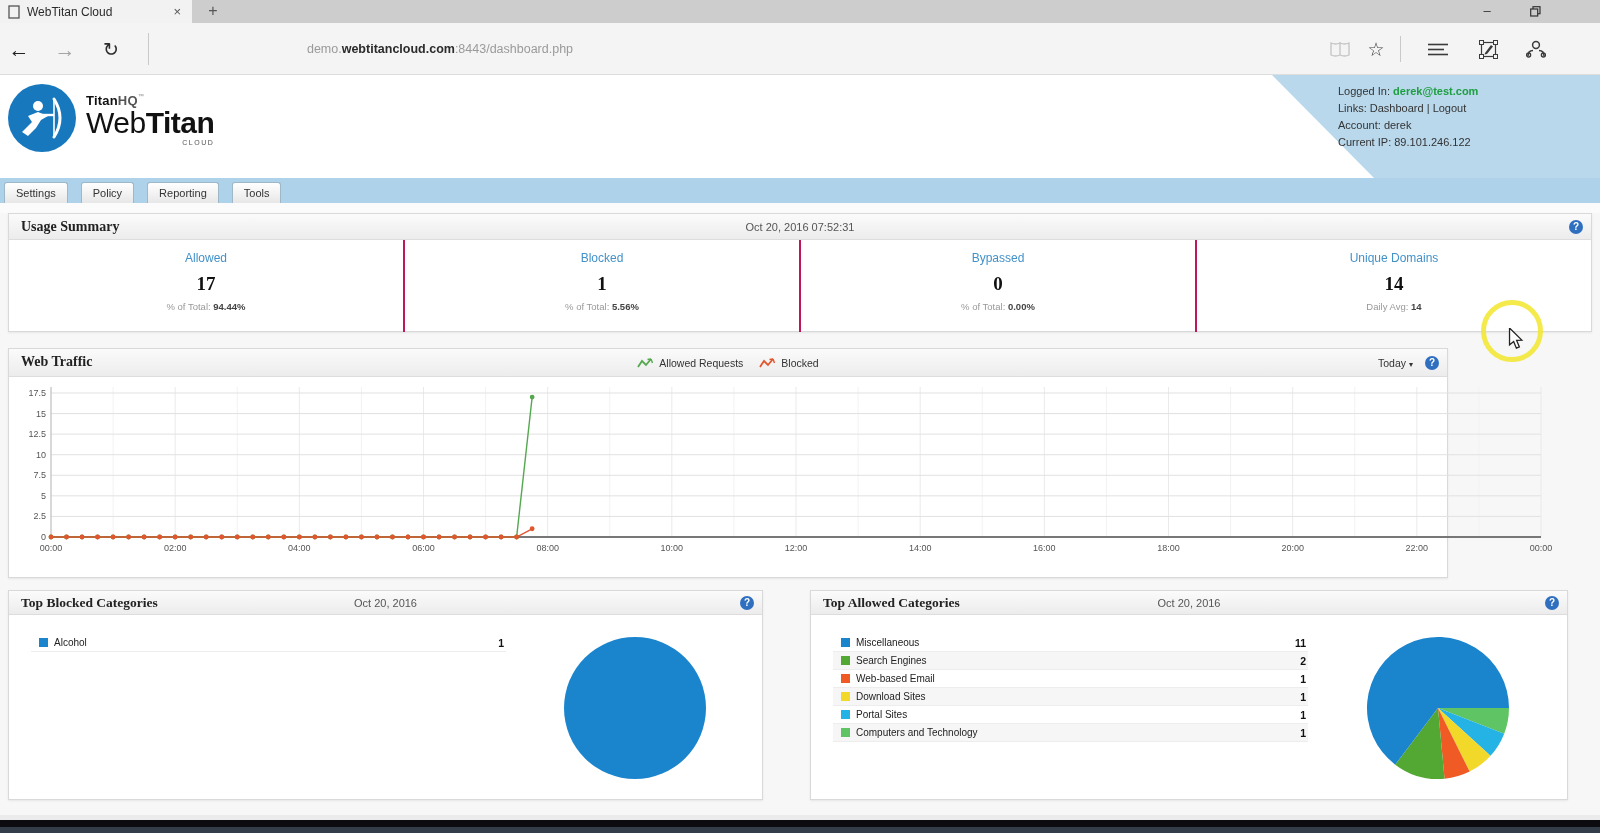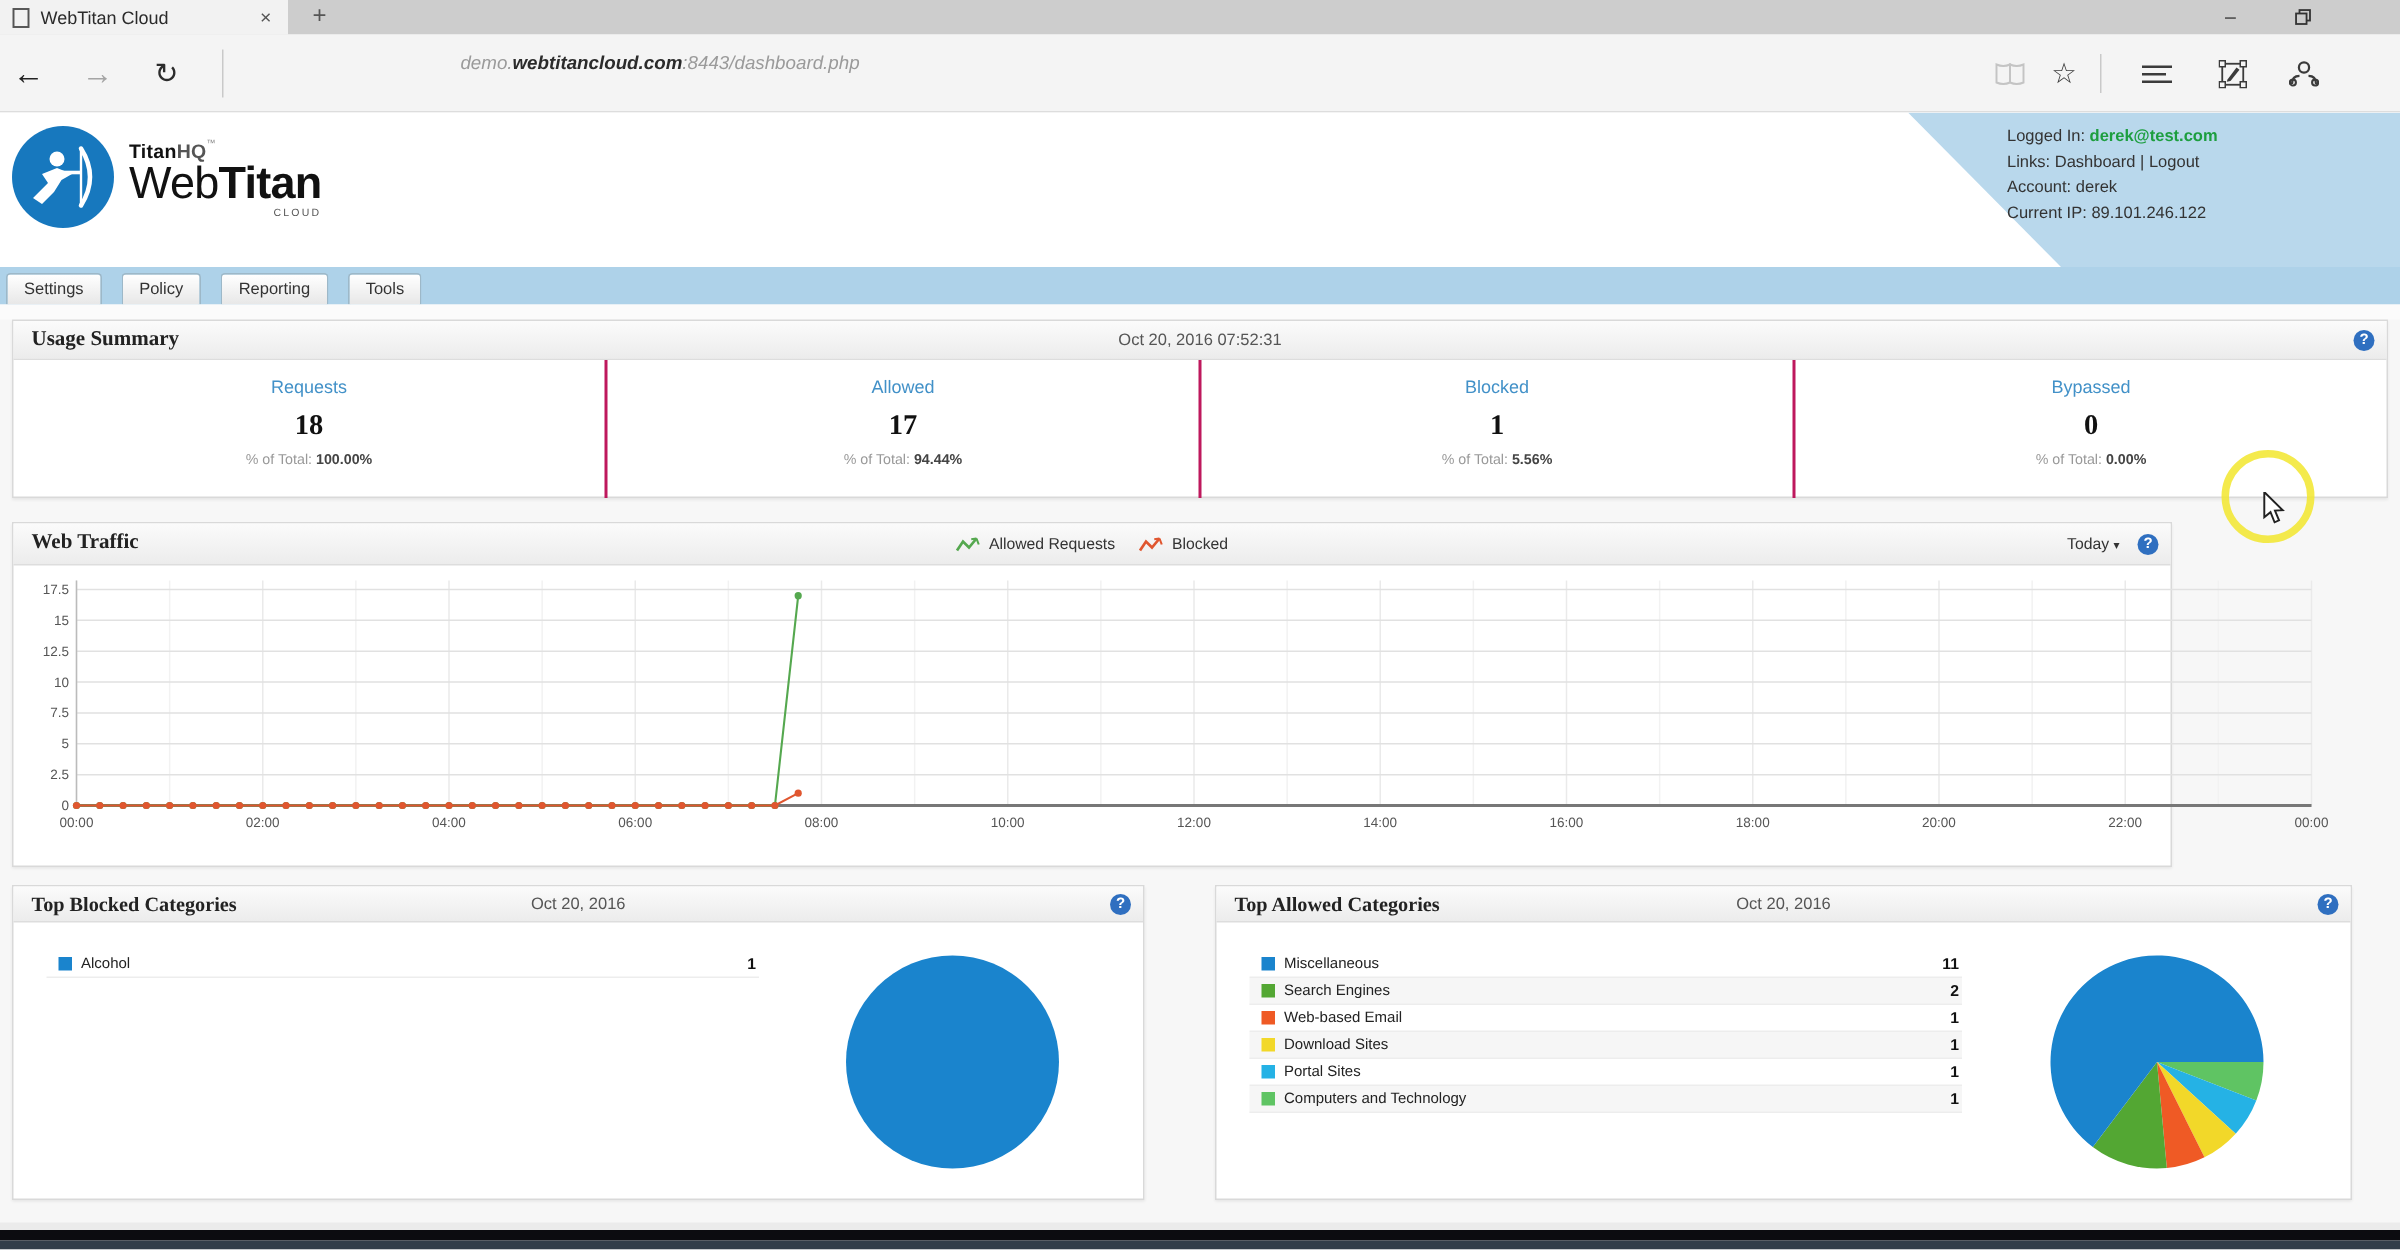--- a/index.html
+++ b/index.html
@@ -16,21 +16,21 @@
   .newtab { position:absolute; left:200px; top:0; width:26px; height:23px; color:#555;
     font-size:16px; text-align:center; line-height:22px; }
   .winbtn { position:absolute; top:0; width:46px; height:23px; text-align:center; line-height:21px;
     color:#333; font-size:13px; }
   .toolbar { position:absolute; left:0; top:23px; width:1600px; height:52px; background:#f4f4f4;
     border-bottom:1px solid #ddd; }
   .navicon { position:absolute; top:12px; width:30px; height:30px; font-size:21px; line-height:30px;
     text-align:center; color:#2b2b2b; }
   .tdivider { position:absolute; width:1px; background:#c9c9c9; }
   .urlbox { position:absolute; left:230px; top:12px; width:420px; height:28px; display:flex;
-    align-items:flex-start; justify-content:center; font-size:12.5px; white-space:nowrap;font-style:italic; }
+    align-items:center; justify-content:center; font-size:12.5px; white-space:nowrap; }
   .url-gray { color:#9a9a9a; } .url-bold { color:#2b2b2b; font-weight:bold; }
   .ticon { position:absolute; top:13px; width:28px; height:26px; display:flex; align-items:center; justify-content:center; }
 
   
   .siteheader { position:absolute; left:0; top:75px; width:1600px; height:103px; background:#ffffff; }
   .logo-circle { position:absolute; left:8px; top:9px; width:68px; height:68px; border-radius:50%;
     background:#1778be; }
   .brand { position:absolute; left:86px; top:18px; }
   .brand-top { font-size:13px; color:#222; letter-spacing:0.2px; }
   .brand-top b { color:#111; } .brand-top .hq { color:#555; font-weight:bold; }
@@ -211,38 +211,38 @@
   <div class="whitegap"></div>
 
   <div class="panel" id="usage-panel">
     <div class="phead">
       <div class="ptitle">Usage Summary</div>
       <div class="pdate">Oct 20, 2016 07:52:31</div>
       <div class="help">?</div>
     </div>
     <div id="usage-stats">
         <div class="stat">
-          <div class="stat-label">Requests</div>
-          <div class="stat-value">18</div>
-          <div class="stat-sub">% of Total: <b>100.00%</b></div>
-        </div>
-        <div class="stat">
           <div class="stat-label">Allowed</div>
           <div class="stat-value">17</div>
           <div class="stat-sub">% of Total: <b>94.44%</b></div>
         </div>
         <div class="stat">
           <div class="stat-label">Blocked</div>
           <div class="stat-value">1</div>
           <div class="stat-sub">% of Total: <b>5.56%</b></div>
         </div>
         <div class="stat">
           <div class="stat-label">Bypassed</div>
           <div class="stat-value">0</div>
           <div class="stat-sub">% of Total: <b>0.00%</b></div>
+        </div>
+        <div class="stat">
+          <div class="stat-label">Unique Domains</div>
+          <div class="stat-value">14</div>
+          <div class="stat-sub">Daily Avg: <b>14</b></div>
         </div>
       </div>
   </div>
 
   <div class="panel" id="traffic-panel">
     <div class="phead">
       <div class="ptitle">Web Traffic</div>
       <div class="legend" id="traffic-legend">
           <div class="legend-item">
             <svg width="18" height="12">

